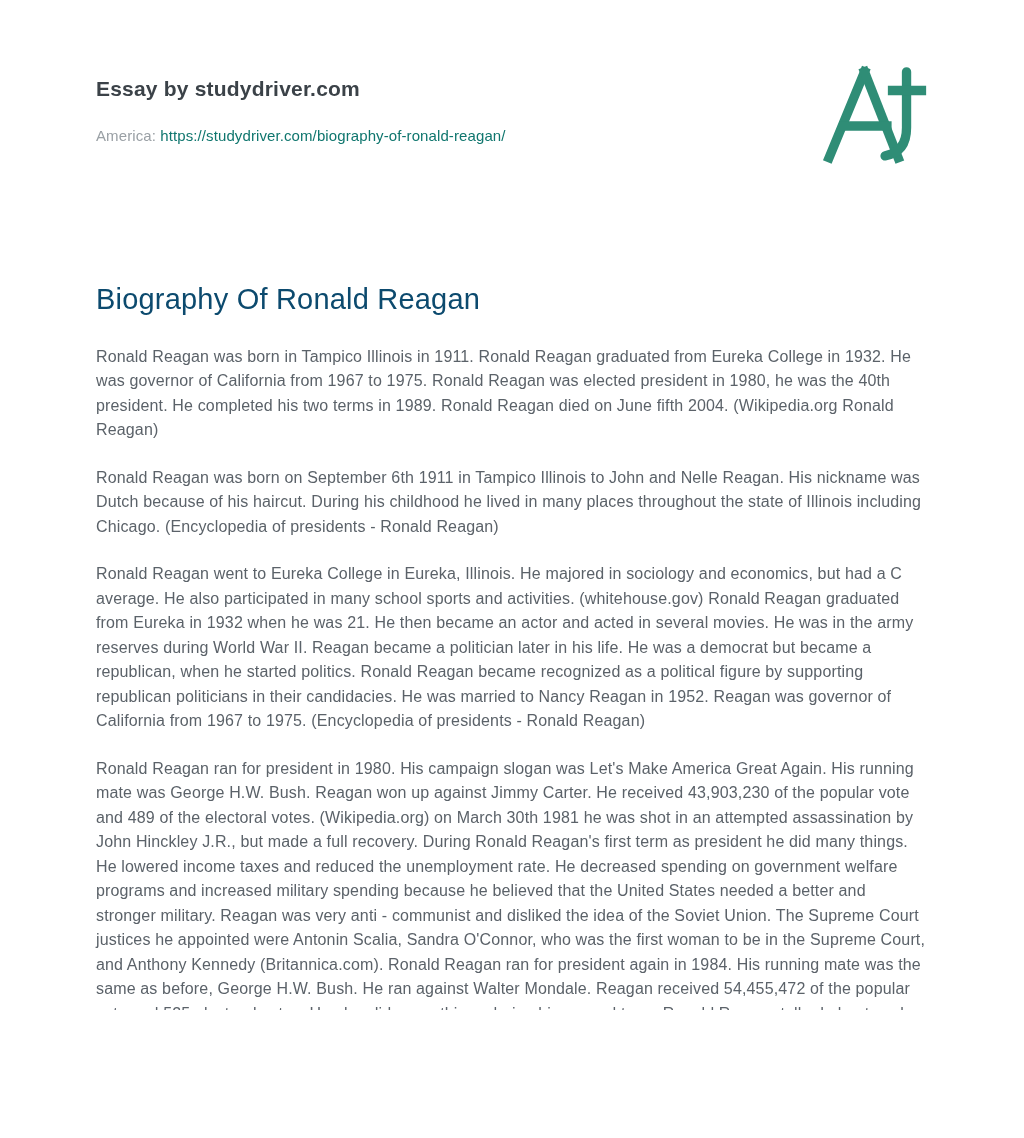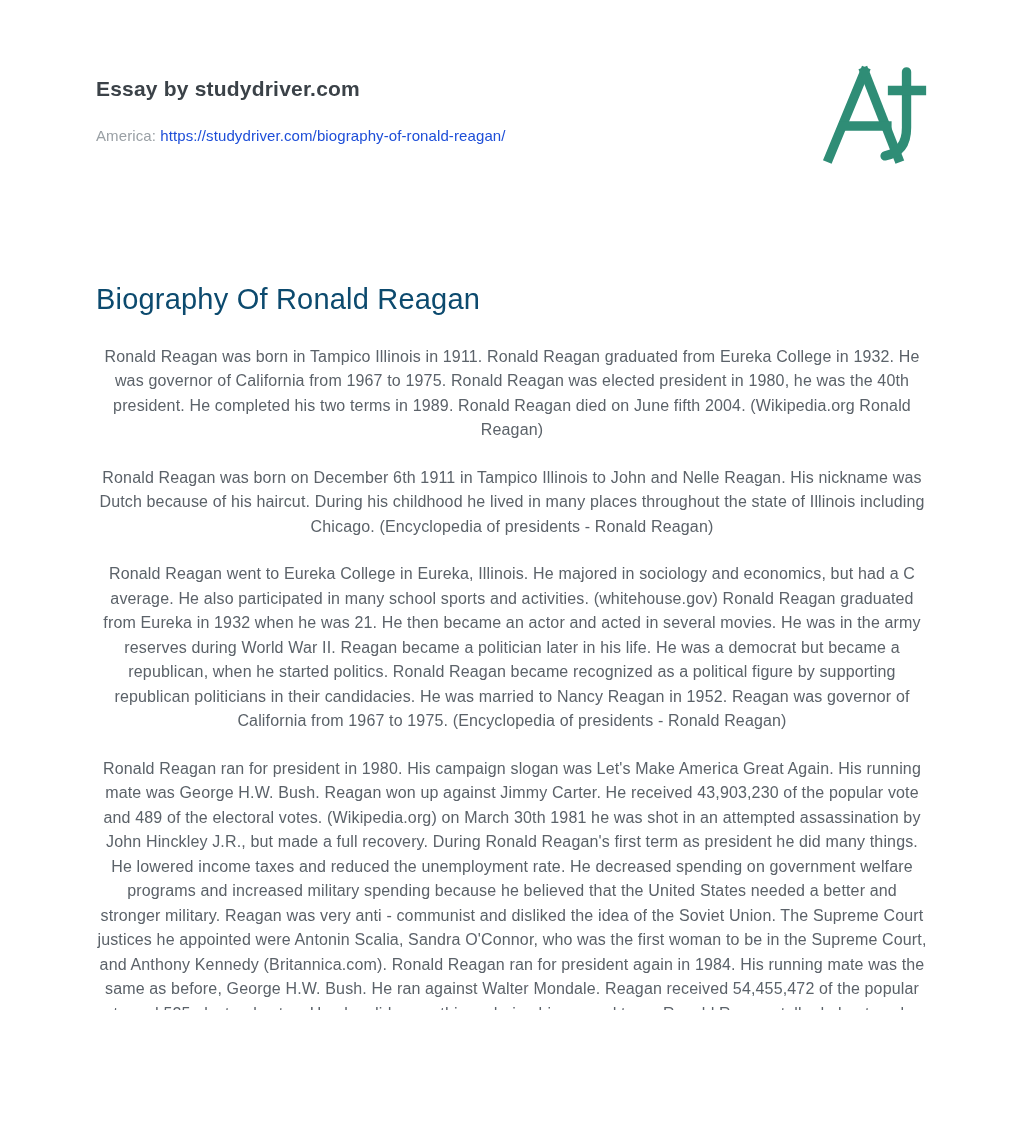--- a/index.html
+++ b/index.html
@@ -35,21 +35,21 @@
     letter-spacing: 0.2px;
     line-height: 1.2;
   }
   .source-line {
     margin-top: 26px;
     font-size: 15px;
     color: #9aa0a5;
     letter-spacing: 0.1px;
   }
   .source-line a {
-    color: #1d4ed8;
+    color: #0f766e;
     text-decoration: none;
   }
   .logo-wrap {
     margin-top: -18px;
     width: 112px;
     height: 108px;
     flex: 0 0 auto;
   }
   .logo-wrap svg {
     display: block;
@@ -66,21 +66,21 @@
   }
   .essay-body {
     margin-top: 28px;
   }
   .essay-body p {
     margin: 0 0 23px 0;
     font-size: 16px;
     line-height: 24.5px;
     color: #5b6269;
     letter-spacing: 0.15px;
-    text-align: center;
+    text-align: left;
   }
 </style>
 </head>
 <body>
 
 <div class="page">
 
   <div class="header-row">
     <div>
       <div class="byline">Essay by studydriver.com</div>
@@ -102,19 +102,19 @@
           <path d="M82 32 L113 32"></path>
         </g>
       </svg>
     </div>
   </div>
 
   <h1 class="article-title">Biography Of Ronald Reagan</h1>
 
   <div class="essay-body">
     <p>Ronald Reagan was born in Tampico Illinois in 1911. Ronald Reagan graduated from Eureka College in 1932. He was governor of California from 1967 to 1975. Ronald Reagan was elected president in 1980, he was the 40th president. He completed his two terms in 1989. Ronald Reagan died on June fifth 2004. (Wikipedia.org Ronald Reagan)</p>
-    <p>Ronald Reagan was born on December 6th 1911 in Tampico Illinois to John and Nelle Reagan. His nickname was Dutch because of his haircut. During his childhood he lived in many places throughout the state of Illinois including Chicago. (Encyclopedia of presidents - Ronald Reagan)</p>
+    <p>Ronald Reagan was born on September 6th 1911 in Tampico Illinois to John and Nelle Reagan. His nickname was Dutch because of his haircut. During his childhood he lived in many places throughout the state of Illinois including Chicago. (Encyclopedia of presidents - Ronald Reagan)</p>
     <p>Ronald Reagan went to Eureka College in Eureka, Illinois. He majored in sociology and economics, but had a C average. He also participated in many school sports and activities. (whitehouse.gov) Ronald Reagan graduated from Eureka in 1932 when he was 21. He then became an actor and acted in several movies. He was in the army reserves during World War II. Reagan became a politician later in his life. He was a democrat but became a republican, when he started politics. Ronald Reagan became recognized as a political figure by supporting republican politicians in their candidacies. He was married to Nancy Reagan in 1952. Reagan was governor of California from 1967 to 1975. (Encyclopedia of presidents - Ronald Reagan)</p>
     <p>Ronald Reagan ran for president in 1980. His campaign slogan was Let's Make America Great Again. His running mate was George H.W. Bush. Reagan won up against Jimmy Carter. He received 43,903,230 of the popular vote and 489 of the electoral votes. (Wikipedia.org) on March 30th 1981 he was shot in an attempted assassination by John Hinckley J.R., but made a full recovery. During Ronald Reagan's first term as president he did many things. He lowered income taxes and reduced the unemployment rate. He decreased spending on government welfare programs and increased military spending because he believed that the United States needed a better and stronger military. Reagan was very anti - communist and disliked the idea of the Soviet Union. The Supreme Court justices he appointed were Antonin Scalia, Sandra O'Connor, who was the first woman to be in the Supreme Court, and Anthony Kennedy (Britannica.com). Ronald Reagan ran for president again in 1984. His running mate was the same as before, George H.W. Bush. He ran against Walter Mondale. Reagan received 54,455,472 of the popular vote and 525 electoral votes. He also did many things during his second term. Ronald Reagan talked about nuclear weapons with the Soviet Union and made an agreement to cut down on nuclear arsenals. In 1986 he signed a bill to start a war on drugs, which reduced drug use in teenagers. Also in 1986 he delivered a very important speech after the space shuttle challenger disaster where seven people were killed.(Wikipedia.org)</p>
     <p>After finishing his second term Ronald Reagan moved to Los Angeles, California. In 1994 he was diagnosed with Alzheimer's disease.</p>
   </div>
 
 </div>
 
 </body></html>

